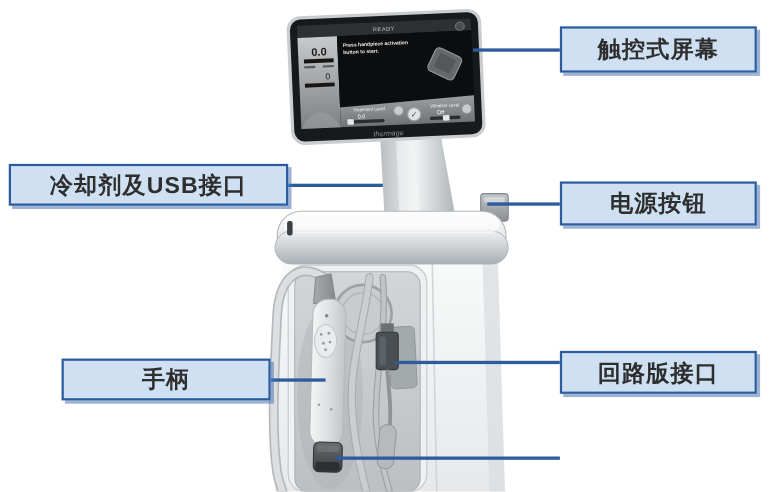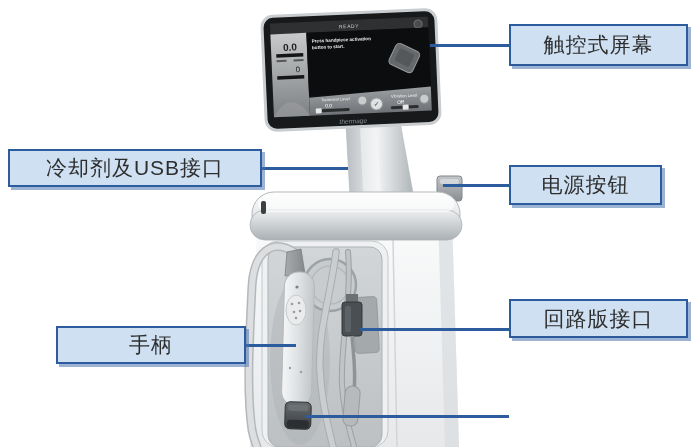--- a/index.html
+++ b/index.html
@@ -2,21 +2,21 @@
 <html><head>
 <meta charset="utf-8">
 <style>
   html,body{margin:0;padding:0;background:#ffffff;}
   #stage{position:relative;width:700px;height:447px;background:#ffffff;overflow:hidden;
          font-family:"Liberation Sans",sans-serif;}
   #device-svg{position:absolute;left:0;top:0;}
   .label-box{position:absolute;display:flex;align-items:center;justify-content:center;
     background:#cfe0f2;border:2px solid #2d5c9e;box-sizing:border-box;
     box-shadow:3px 3px 0 rgba(77,116,176,0.55);z-index:3;}
-  .label-box span{font-size:21px;color:#2e2e2e;letter-spacing:1px;font-weight:400;}
+  .label-box span{font-size:21px;color:#2e2e2e;letter-spacing:1px;font-weight:700;}
   .connector{position:absolute;height:3px;background:#2d5c9e;z-index:2;}
   .svgtext{font-family:"Liberation Sans",sans-serif;}
 </style>
 </head>
 <body>
 
 <div id="stage">
 
   <svg id="device-svg" width="700" height="447" viewBox="0 0 700 447">
     <defs>
@@ -195,25 +195,25 @@
   <div class="connector" style="left:305px;top:415px;width:204px"></div>
 
   <div class="label-box" style="left:509px;top:24px;width:179px;height:42px">
     <span>触控式屏幕</span>
   </div>
 
   <div class="label-box" style="left:8px;top:149px;width:254px;height:38px">
     <span>冷却剂及USB接口</span>
   </div>
 
-  <div class="label-box" style="left:509px;top:165px;width:153px;height:40px">
+  <div class="label-box" style="left:509px;top:165px;width:179px;height:40px">
     <span>电源按钮</span>
   </div>
 
-  <div class="label-box" style="left:509px;top:299px;width:179px;height:39px">
+  <div class="label-box" style="left:509px;top:319px;width:179px;height:39px">
     <span>回路版接口</span>
   </div>
 
   <div class="label-box" style="left:56px;top:326px;width:190px;height:38px">
     <span>手柄</span>
   </div>
 
 
 </div>
 

